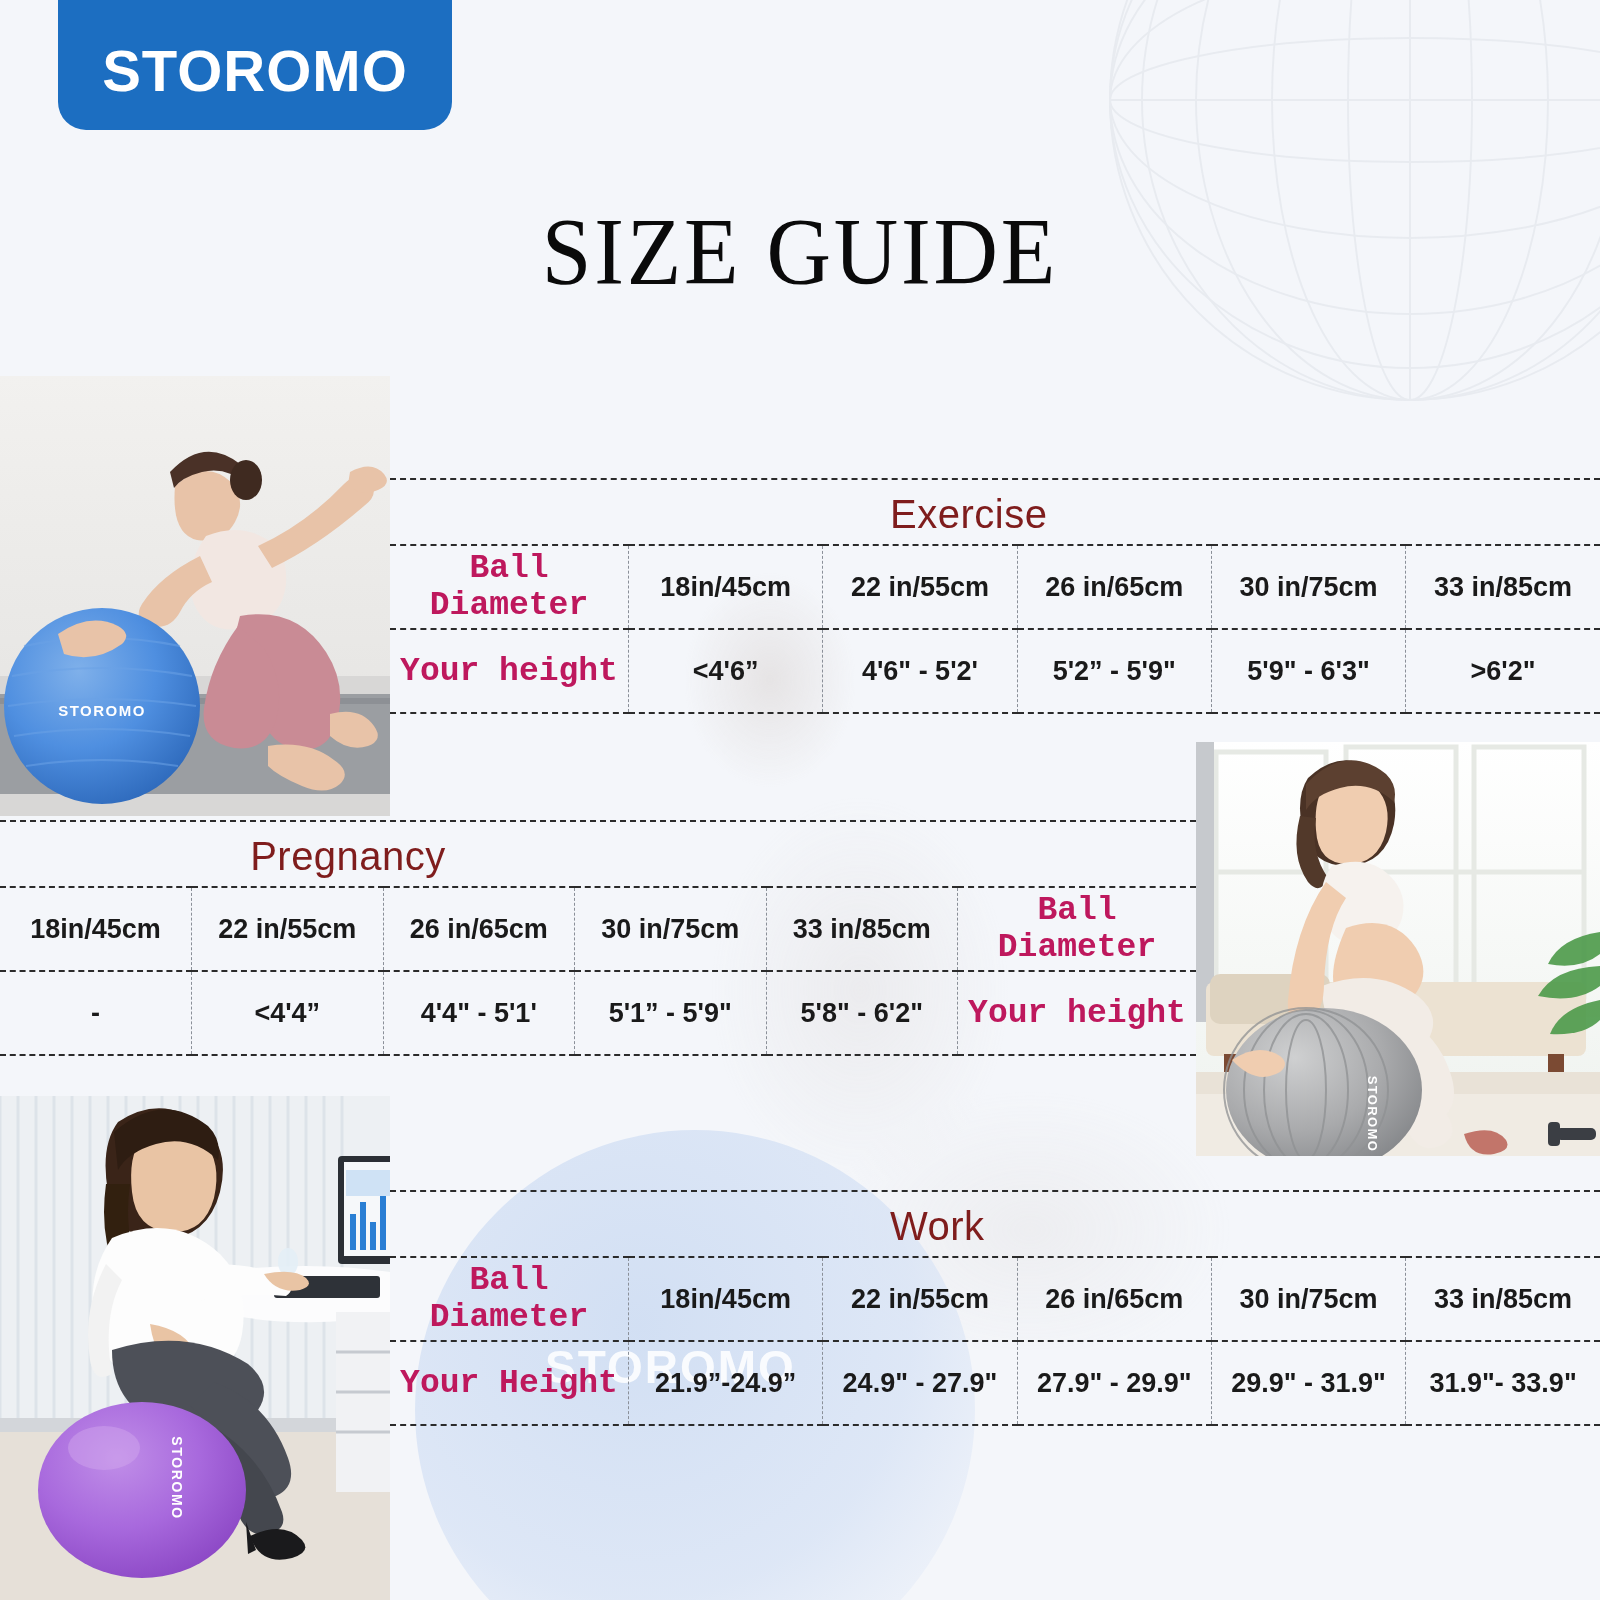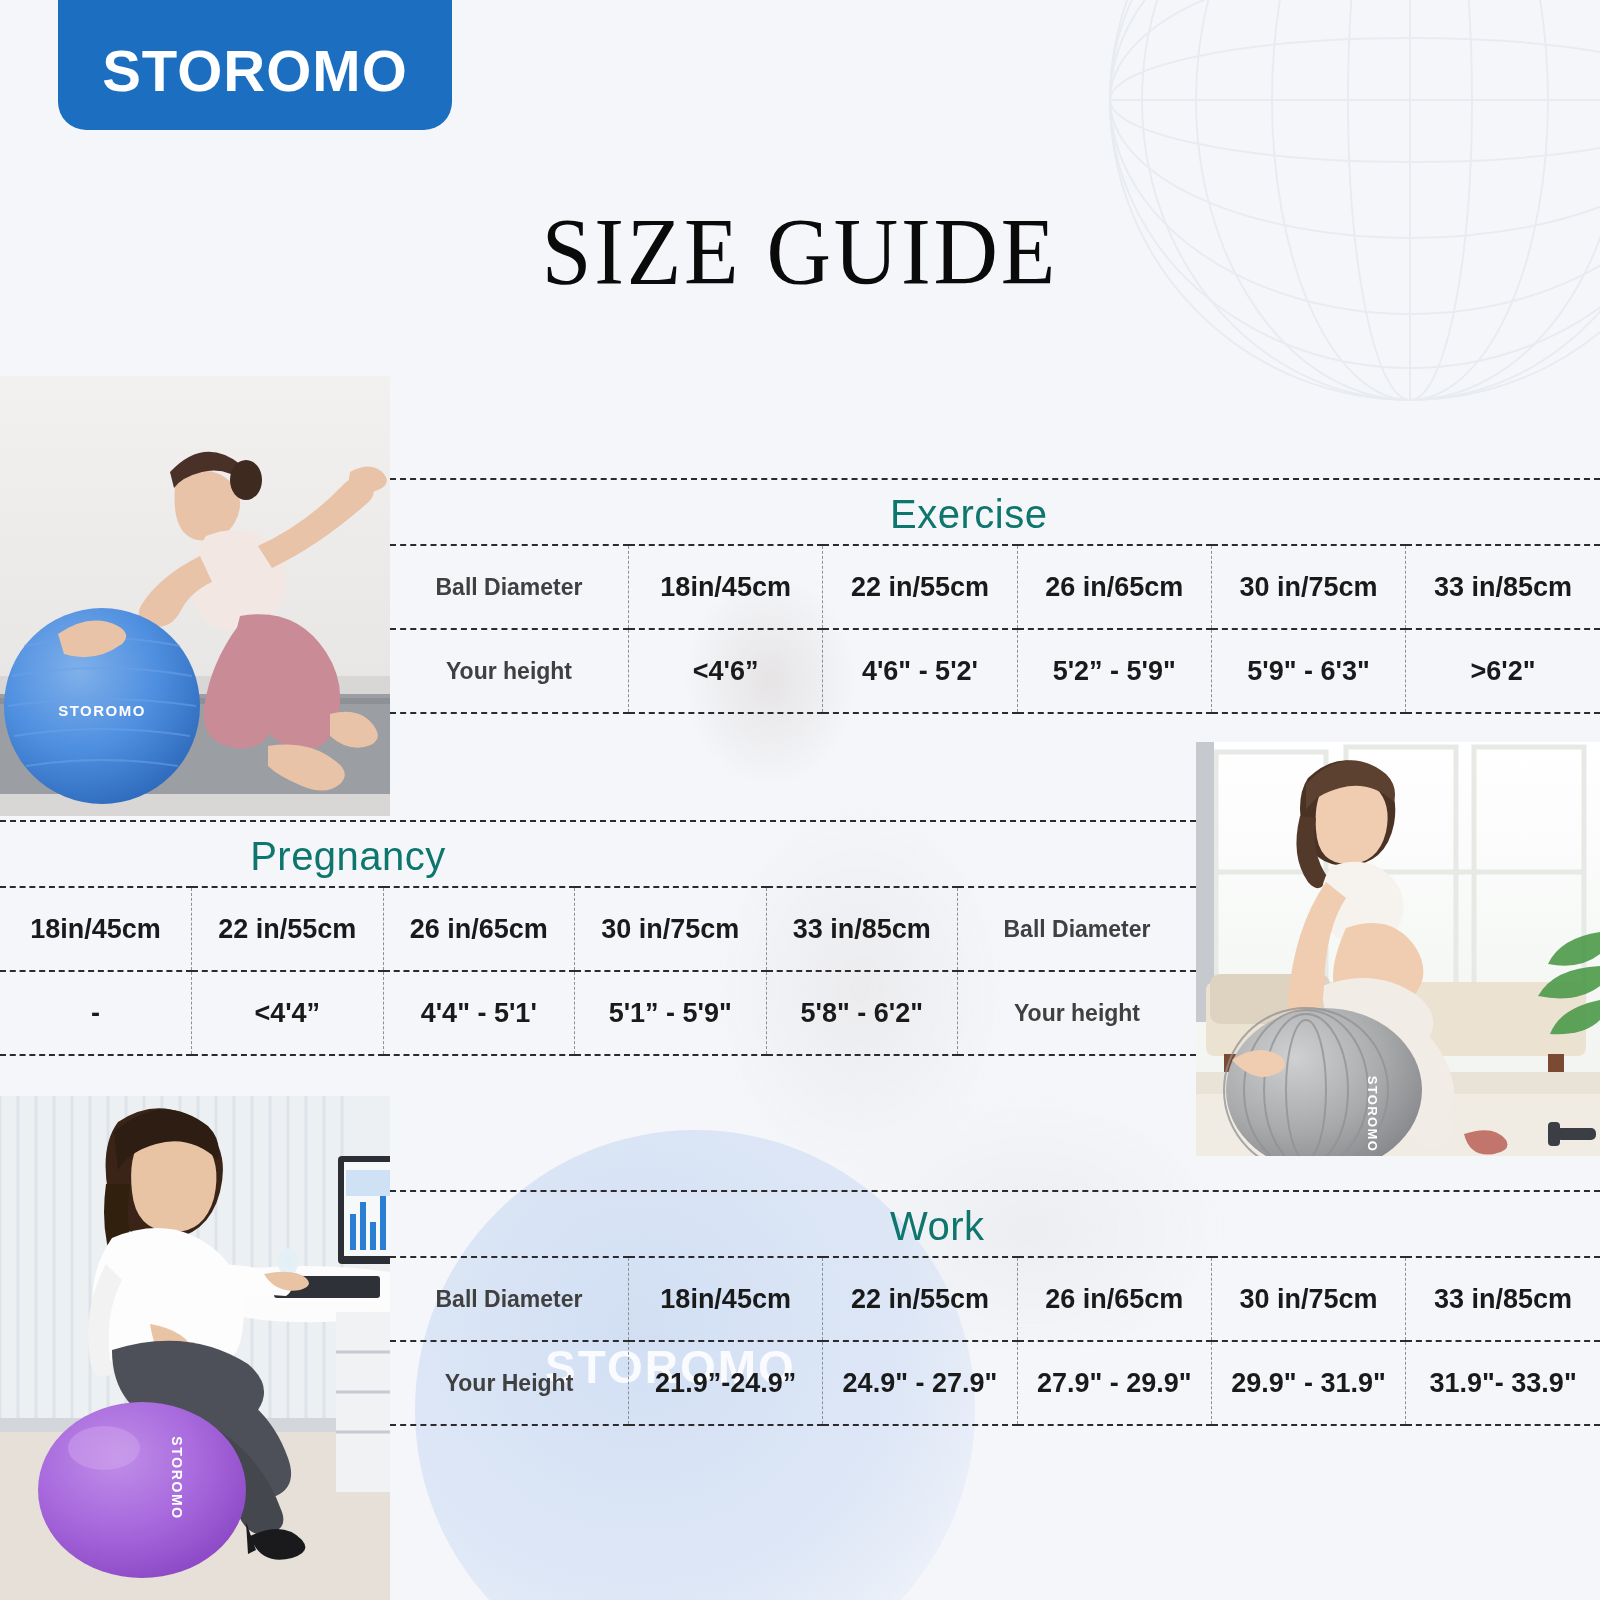--- a/index.html
+++ b/index.html
@@ -92,21 +92,21 @@
 
   .photo svg { width: 100%; height: 100%; display: block; }
 
   
   .section { position: absolute; }
 
   .sec-title {
     text-align: center;
     font-size: 40px;
     font-weight: normal;
-    color: #0f766e;
+    color: #7f1d1d;
     letter-spacing: .5px;
     box-sizing: border-box;
     border-top: 2px dashed #2b2b2b;
     padding-top: 12px;
     padding-bottom: 8px;
     height: 66px;
   }
   .sec-title.rt  {  padding-right: 500px; }
   .sec-title.lt  { text-align: left;   padding-left: 500px; }
 
@@ -124,22 +124,23 @@
     text-align: center;
     vertical-align: middle;
     font-size: 27px;
     color: #1a1a1a;
     font-weight: bold;
   }
   table.size-table tr td:first-child { border-left: none; }
   table.size-table tr td:last-child  { border-right: none; }
   table.size-table td.rowlabel {
     font-weight: bold;
-    font-size: 23px;
-    color: #404040;
+    font-size: 33px;
+    color: #be185d;
+    font-family: Liberation Mono, monospace;
   }
   table.size-table tr.row-top td { border-bottom: 2px dashed #2b2b2b; }
 
   
   #section-exercise  { left: 390px; top: 478px;  width: 1210px; }
   #section-pregnancy { left: 0px;   top: 820px;  width: 1196px; }
   #section-work      { left: 390px; top: 1190px; width: 1210px; }
 
   .col-label { width: 236px; }
 </style>

